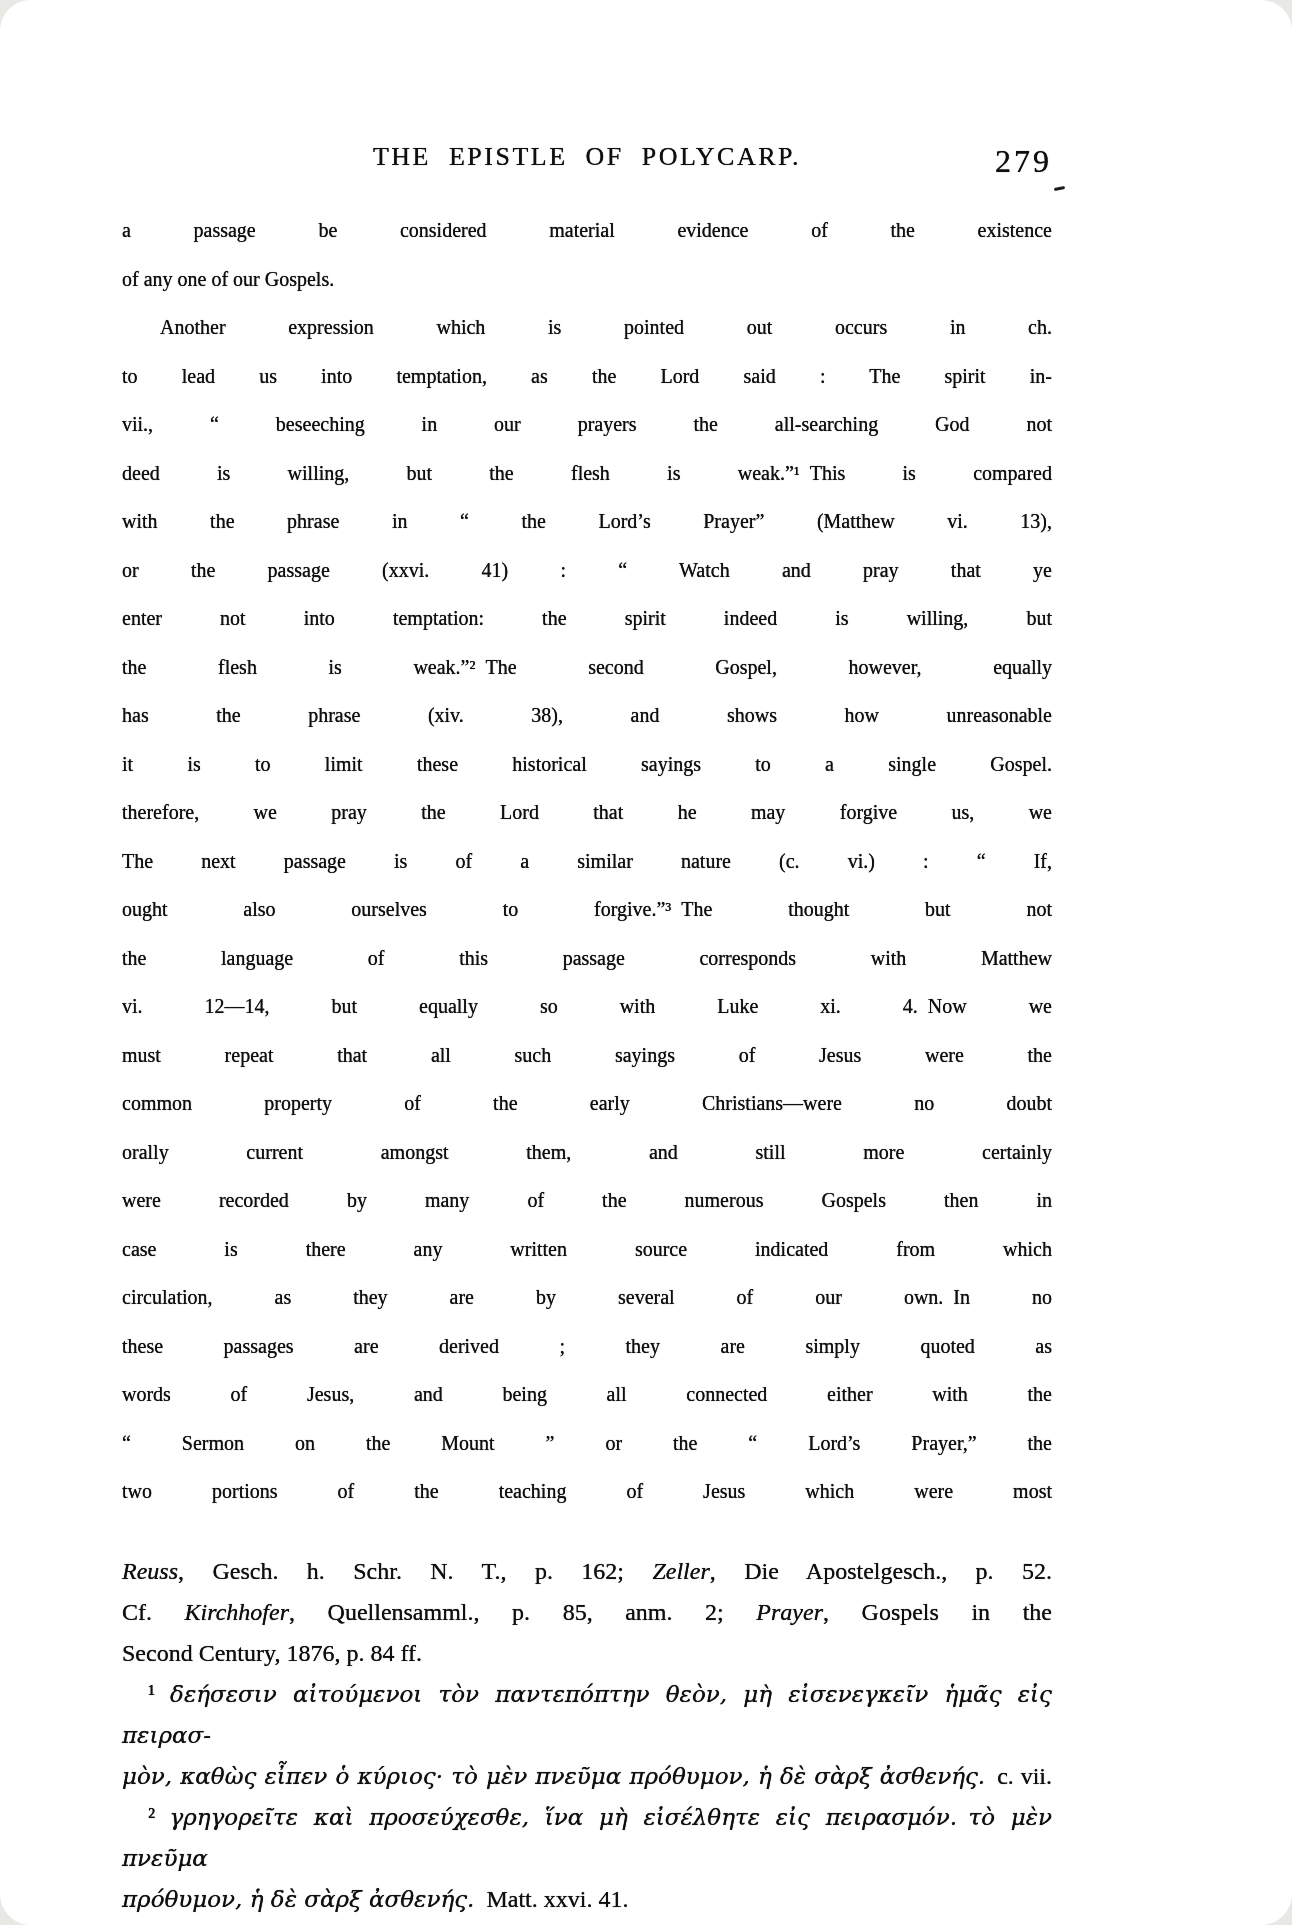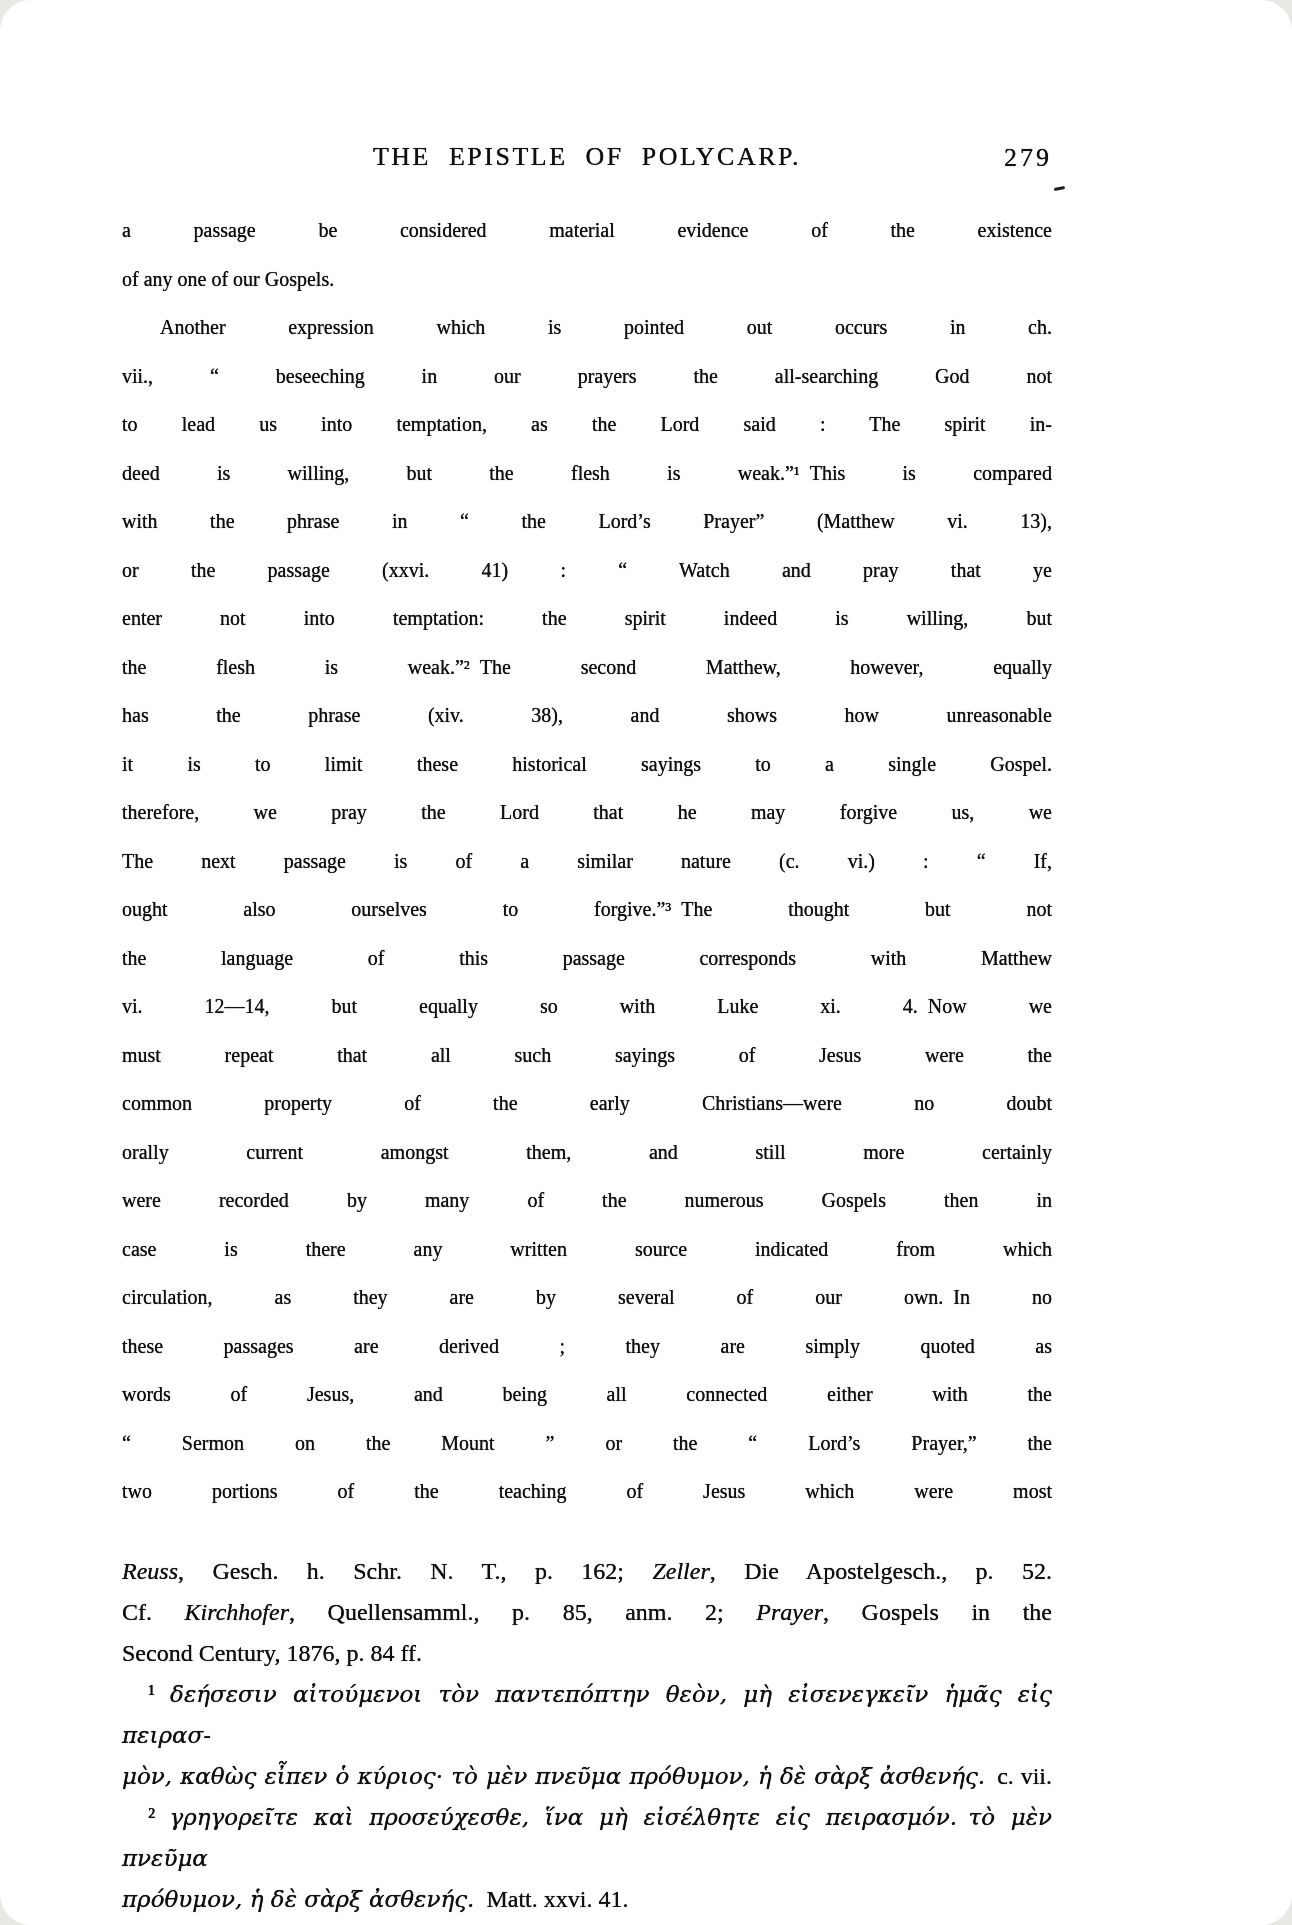--- a/index.html
+++ b/index.html
@@ -17,21 +17,21 @@
   .pageheader {
     position:absolute; top:142px; left:122px; width:930px; height:40px;
   }
   .title {
     display:block; text-align:center;
     font-size:26px; letter-spacing:2.5px; word-spacing:9px;
     white-space:nowrap;
   }
   .pagenum {
     position:absolute; right:0; top:1px;
-    font-size:26px; letter-spacing:3px;
+    font-size:32px; letter-spacing:3px;
   }
   .artifact {
     position:absolute; left:1054px; top:187px;
     width:11px; height:3px; background:#1d1d1d;
     transform:rotate(-12deg); border-radius:2px;
   }
   .bodytext {
     position:absolute; top:206px; left:122px; width:930px;
     font-size:20px; line-height:48.5px;
   }
@@ -53,27 +53,27 @@
 <div class="page">
   <header class="pageheader">
     <span class="title">THE EPISTLE OF POLYCARP.</span>
     <span class="pagenum">279</span>
   </header>
   <div class="artifact"></div>
   <main class="bodytext" id="body-lines">
       <div class="line j">a passage be considered material evidence of the existence</div>
       <div class="line">of any one of our Gospels.</div>
       <div class="line j ind">Another expression which is pointed out occurs in ch.</div>
+      <div class="line j">to lead us into temptation, as the Lord said : The spirit in-</div>
       <div class="line j">vii., “ beseeching in our prayers the all-searching God not</div>
-      <div class="line j">to lead us into temptation, as the Lord said : The spirit in-</div>
       <div class="line j">deed is willing, but the flesh is weak.”¹ This is compared</div>
       <div class="line j">with the phrase in “ the Lord’s Prayer” (Matthew vi. 13),</div>
       <div class="line j">or the passage (xxvi. 41) : “ Watch and pray that ye</div>
       <div class="line j">enter not into temptation: the spirit indeed is willing, but</div>
-      <div class="line j">the flesh is weak.”² The second Matthew, however, equally</div>
+      <div class="line j">the flesh is weak.”² The second Gospel, however, equally</div>
       <div class="line j">has the phrase (xiv. 38), and shows how unreasonable</div>
       <div class="line j">it is to limit these historical sayings to a single Gospel.</div>
       <div class="line j">therefore, we pray the Lord that he may forgive us, we</div>
       <div class="line j">The next passage is of a similar nature (c. vi.) : “ If,</div>
       <div class="line j">ought also ourselves to forgive.”³ The thought but not</div>
       <div class="line j">the language of this passage corresponds with Matthew</div>
       <div class="line j">vi. 12—14, but equally so with Luke xi. 4. Now we</div>
       <div class="line j">must repeat that all such sayings of Jesus were the</div>
       <div class="line j">common property of the early Christians—were no doubt</div>
       <div class="line j">orally current amongst them, and still more certainly</div>

